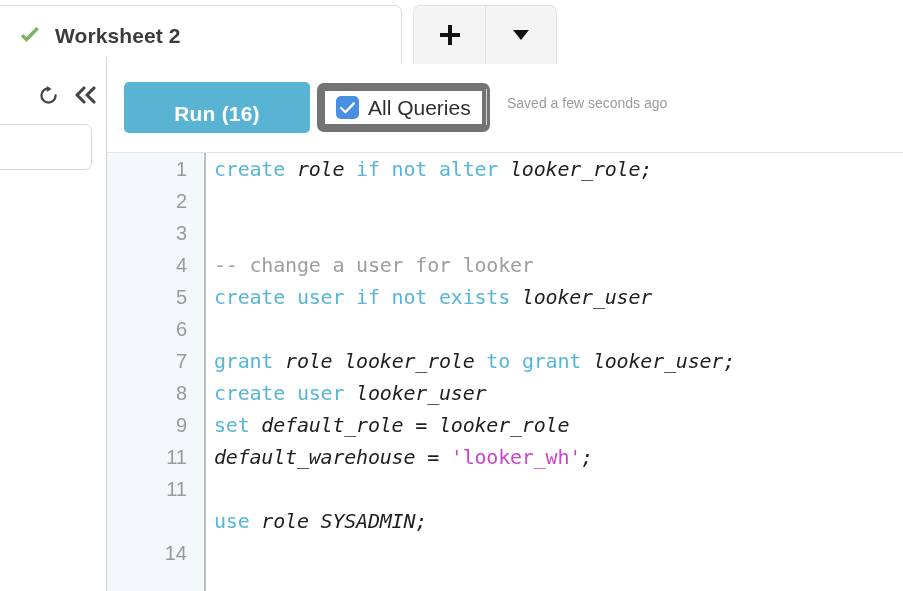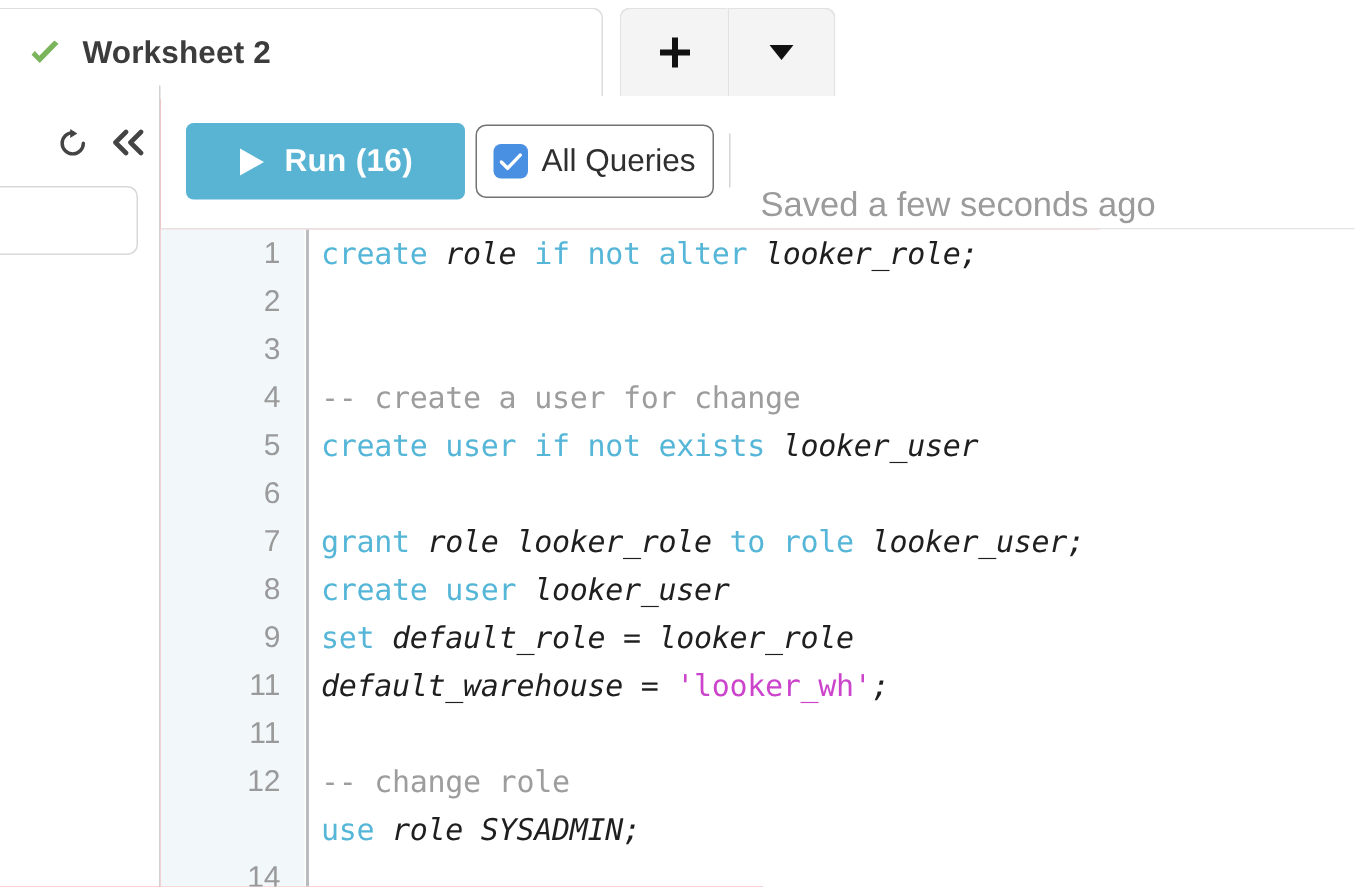--- a/index.html
+++ b/index.html
@@ -12,21 +12,21 @@
     width: 903px;
     height: 591px;
     overflow: hidden;
     font-family: "Liberation Sans", sans-serif;
     -webkit-font-smoothing: antialiased;
   }
   .app {
     position: relative;
     width: 733px;
     height: 591px;
-    background: #ef4444;
+    background: #701a75;
   }
 
   
   .tabbar {
     position: absolute;
     left: 0; top: 0;
     width: 903px;
     height: 66px;
     background: #ffffff;
   }
@@ -173,37 +173,38 @@
     box-sizing: border-box;
     background: #59b4d4;
     border: none;
     border-radius: 5px;
     display: flex;
     align-items: center;
     justify-content: center;
     gap: 13px;
     cursor: pointer;
     padding: 16px;
+    flex-direction: column;
   }
   .play-icon { display: block; width: 18px; height: 20px; }
   .run-label {
     font-size: 21px;
     font-weight: bold;
     color: #ffffff;
     white-space: nowrap;
     letter-spacing: 0.2px;
   }
 
   .allqueries-wrap {
     position: absolute;
     left: 210px;
     top: 17px;
     height: 49px;
     box-sizing: border-box;
-    border: 1px solid #737373;
+    border: 8px solid #737373;
     border-radius: 7px;
     background: #ffffff;
     display: flex;
     align-items: center;
     padding: 0 11px 0 11px;
     gap: 9px;
     cursor: pointer;
   }
   .checkbox {
     width: 23px;
@@ -227,24 +228,23 @@
     left: 379px;
     top: 23px;
     width: 1px;
     height: 36px;
     background: #d5d5d5;
   }
   .saved-text {
     position: absolute;
     left: 400px;
     top: 29px;
-    font-size: 23px;
+    font-size: 14px;
     color: #9b9b9b;
     white-space: nowrap;
-    margin-top: 28px;
   }
 
   
   .editor {
     position: absolute;
     left: 107px;
     top: 153px;
     width: 796px;
     height: 438px;
     background: #ffffff;
@@ -373,27 +373,26 @@
     <div class="saved-text">Saved a few seconds ago</div>
   </div>
 
   <div class="editor">
     <div class="gutter"></div>
     <div class="gutter-rule"></div>
     <div class="lines" id="code-lines">
         <div class="line"><span class="ln">1</span><span class="code"><span class="kw">create</span><span class="pln"> role </span><span class="kw">if not alter</span><span class="pln"> looker_role;</span></span></div>
         <div class="line"><span class="ln">2</span></div>
         <div class="line"><span class="ln">3</span><span class="code"></span></div>
-        <div class="line"><span class="ln">4</span><span class="code"><span class="cmt">-- create a user for change</span></span></div>
+        <div class="line"><span class="ln">4</span><span class="code"><span class="cmt">-- change a user for looker</span></span></div>
         <div class="line"><span class="ln">5</span><span class="code"><span class="kw">create user if not exists</span><span class="pln"> looker_user</span></span></div>
         <div class="line"><span class="ln">6</span></div>
-        <div class="line"><span class="ln">7</span><span class="code"><span class="kw">grant</span><span class="pln"> role looker_role </span><span class="kw">to role</span><span class="pln"> looker_user;</span></span></div>
+        <div class="line"><span class="ln">7</span><span class="code"><span class="kw">grant</span><span class="pln"> role looker_role </span><span class="kw">to grant</span><span class="pln"> looker_user;</span></span></div>
         <div class="line"><span class="ln">8</span><span class="code"><span class="kw">create user</span><span class="pln"> looker_user</span></span></div>
         <div class="line"><span class="ln">9</span><span class="code"><span class="kw">set</span><span class="pln"> default_role = looker_role</span></span></div>
         <div class="line"><span class="ln">11</span><span class="code"><span class="pln">default_warehouse = </span><span class="str">'looker_wh'</span><span class="pln">;</span></span></div>
         <div class="line"><span class="ln">11</span><span class="code"></span></div>
-        <div class="line"><span class="ln">12</span><span class="code"><span class="cmt">-- change role</span></span></div>
         <div class="line"><span class="code"><span class="kw">use</span><span class="pln"> role SYSADMIN;</span></span></div>
         <div class="line"><span class="ln">14</span><span class="code"></span></div>
       </div>
   </div>
 
 </div>
 
 </body></html>

